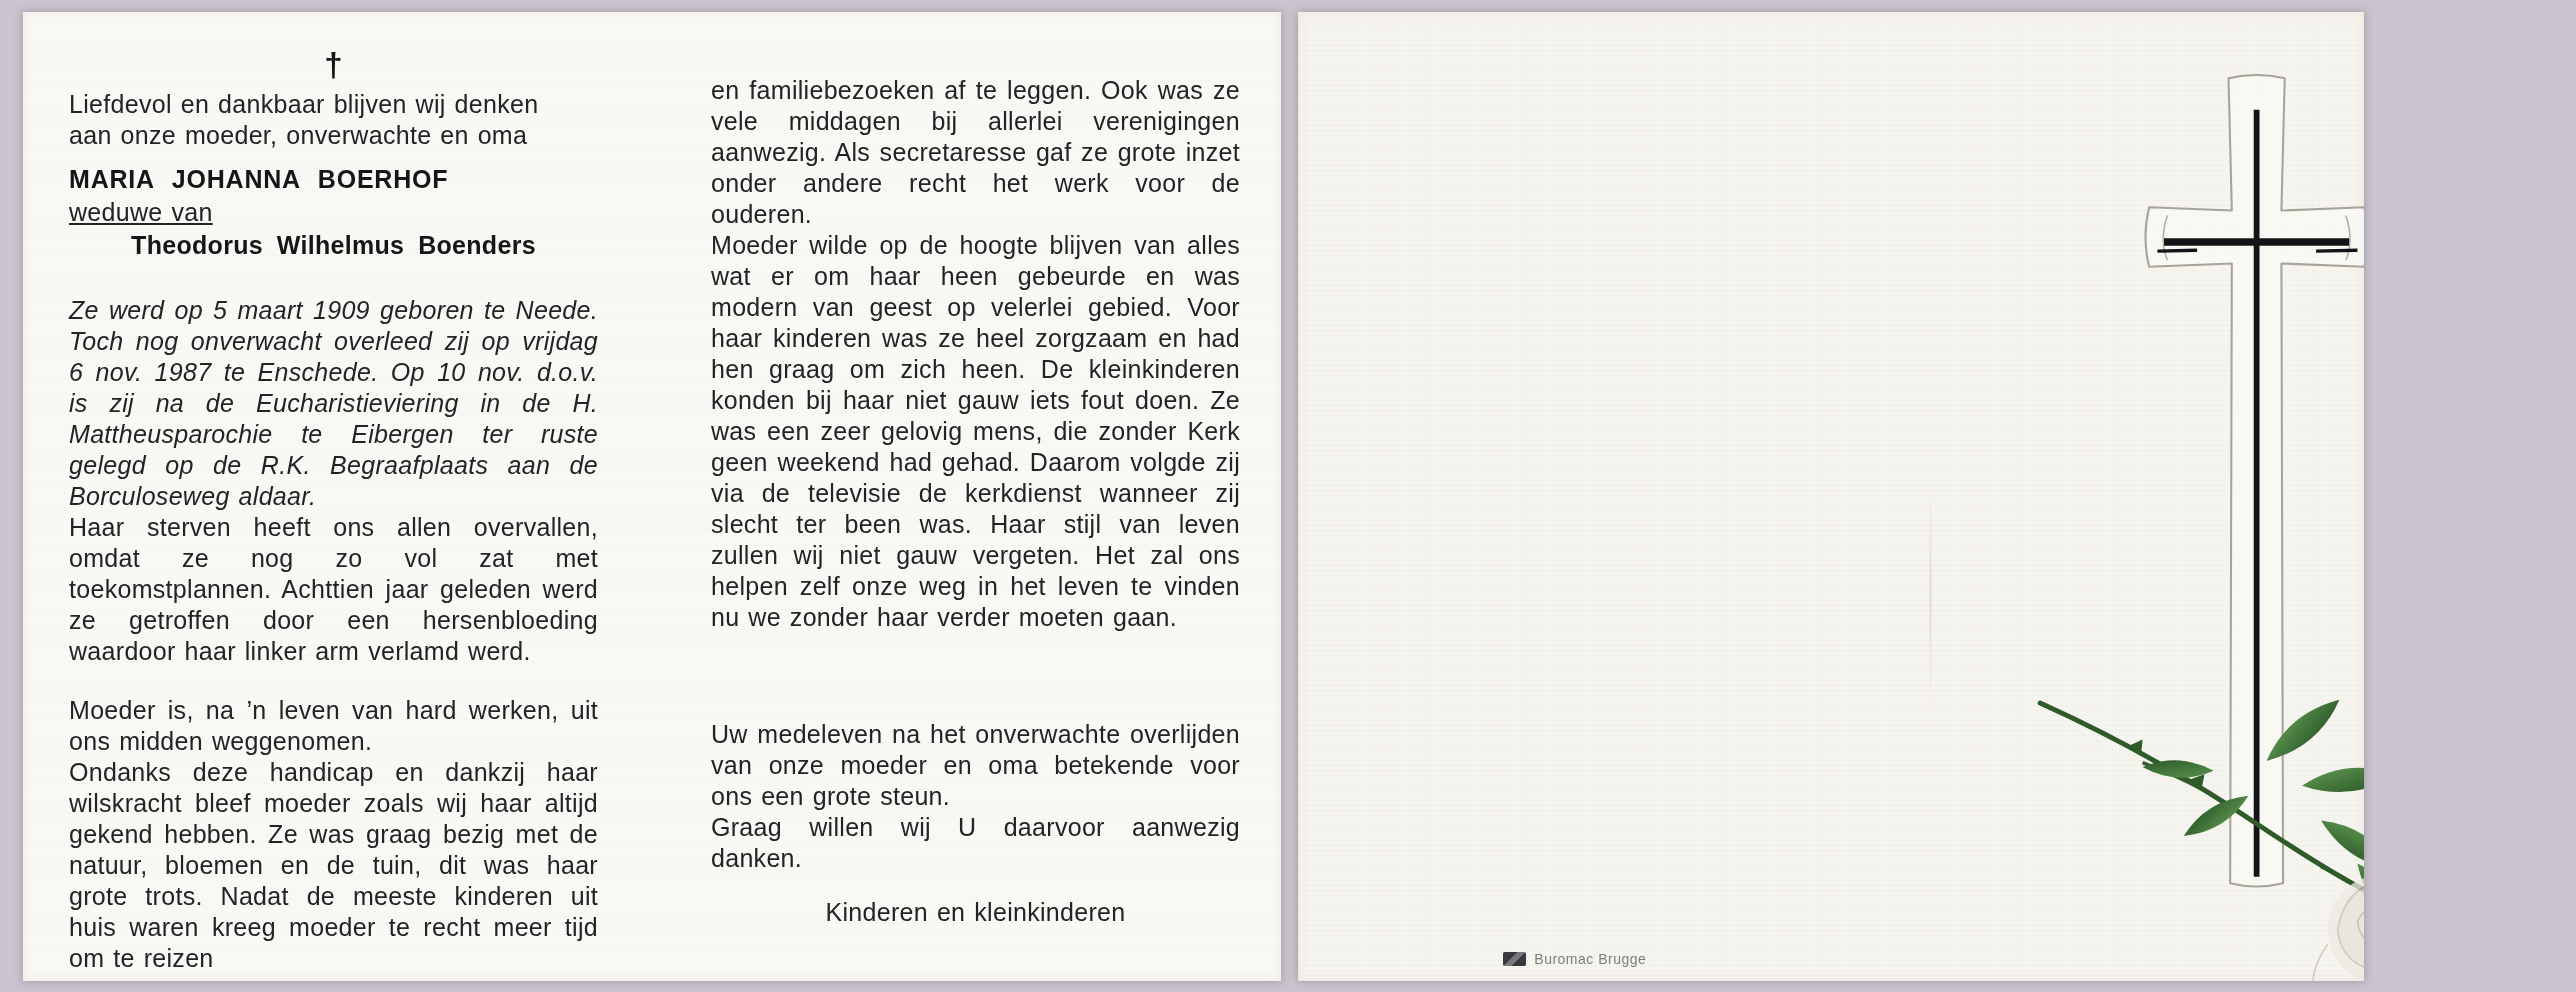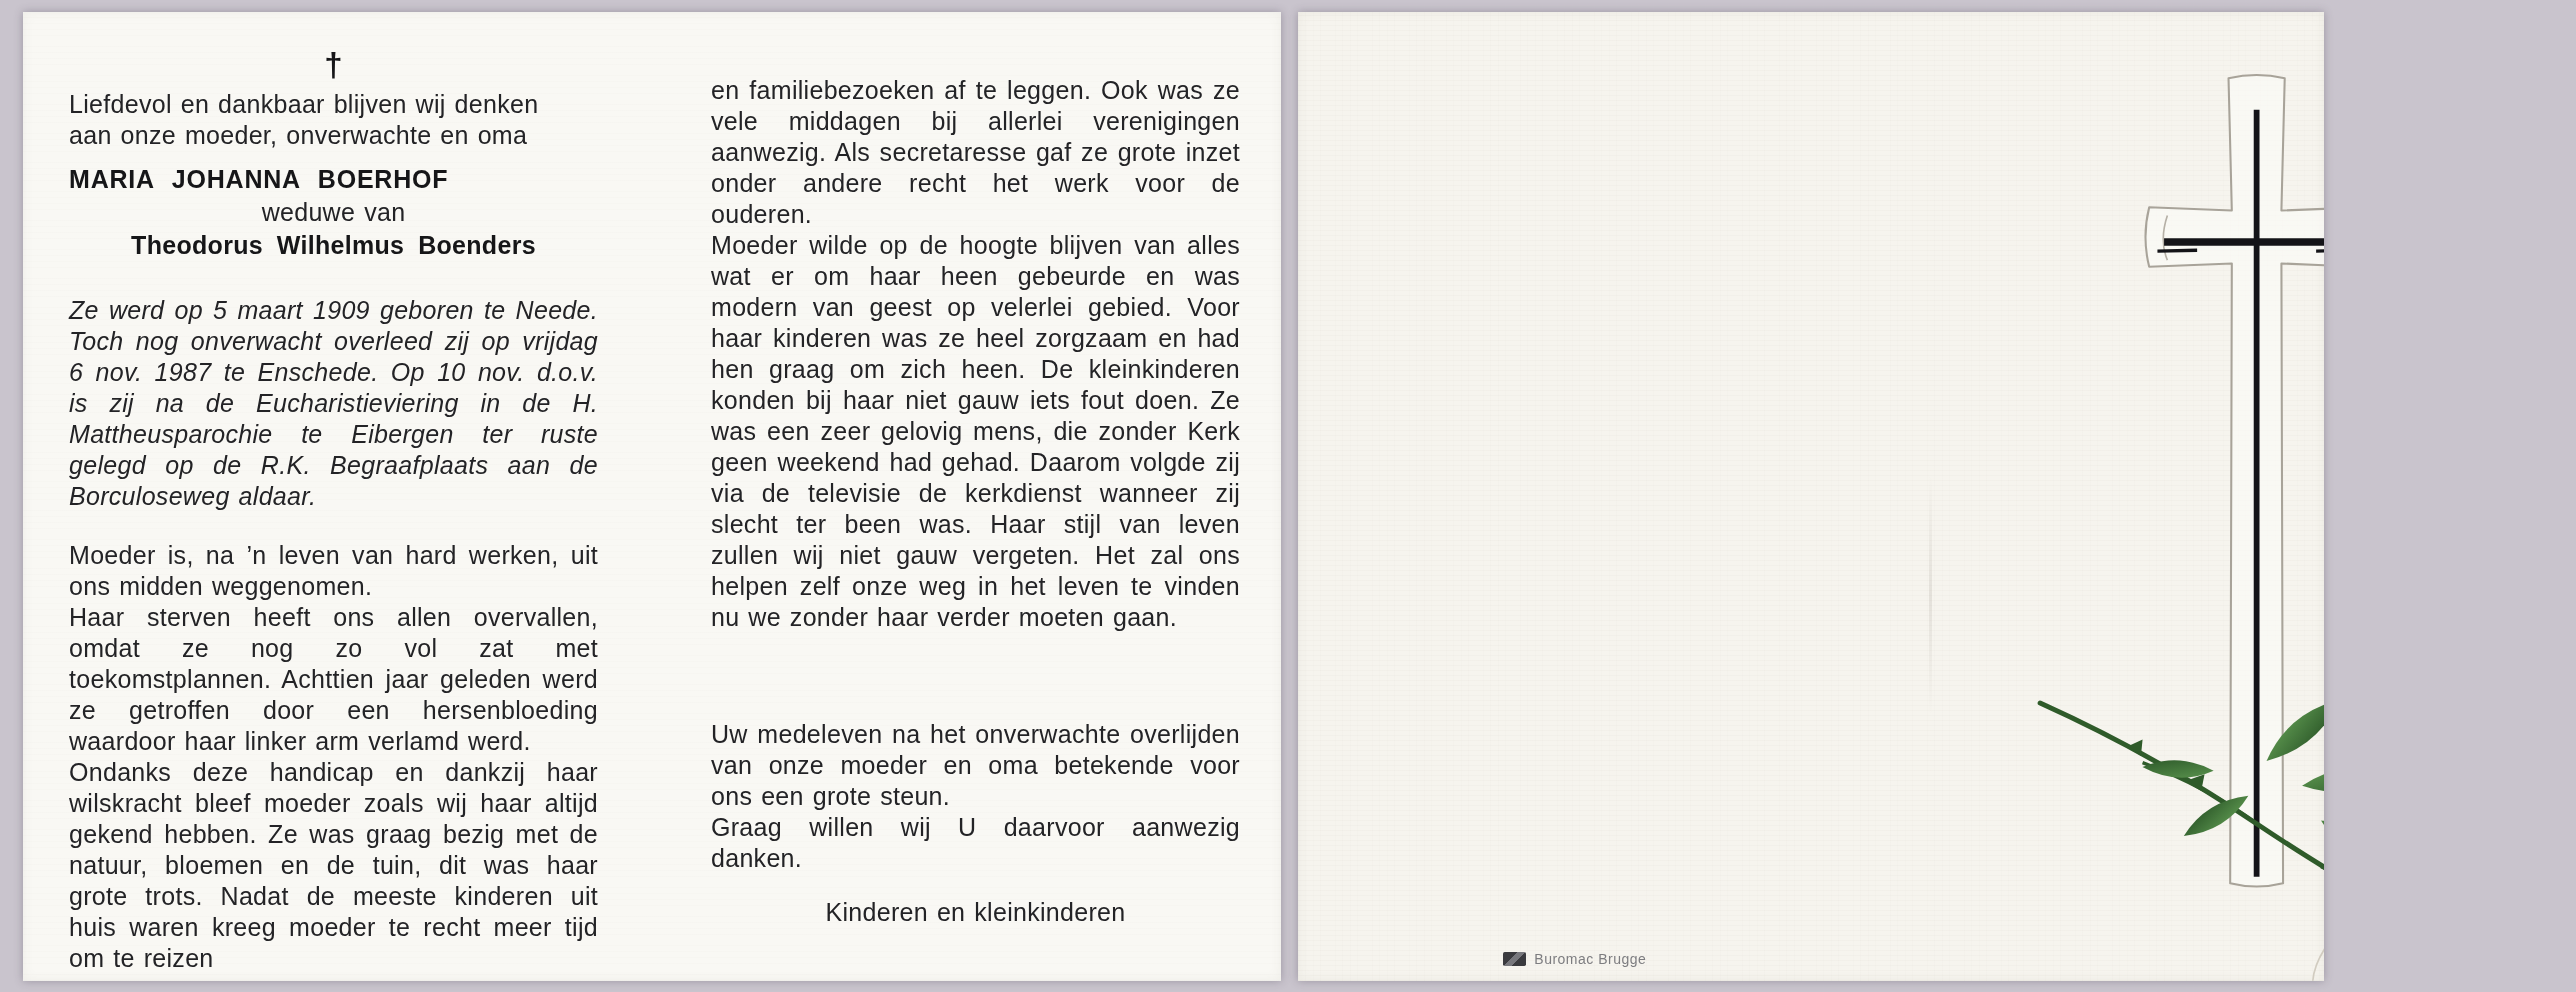--- a/index.html
+++ b/index.html
@@ -29,20 +29,21 @@
       repeating-linear-gradient(0deg, rgba(140,130,115,0.02) 0 0.8px, transparent 0.8px 5.8px),
       #f9f8f4;
   }
   .page-right {
     left: 1298px;
     width: 1026px;
     background:
       repeating-linear-gradient(0deg, rgba(140,130,115,0.035) 0 0.8px, transparent 0.8px 5px),
       repeating-linear-gradient(90deg, rgba(140,130,115,0.02) 0 0.8px, transparent 0.8px 7.4px),
       #f6f4ee;
+    padding-left: 40px;
   }
   .col {
     position: absolute;
     text-align: justify;
     color: #232326;
     font-size: 25px;
     line-height: 31px;
     letter-spacing: 0.3px;
     word-spacing: 1.7px;
   }
@@ -60,21 +61,21 @@
   .intro { text-align: justify; }
   .name {
     margin-top: 11.6px !important;
     text-align: left;
     font-weight: bold;
     color: #161618;
     letter-spacing: 0.8px;
     word-spacing: 10px;
     line-height: 33px;
   }
-  .relation { text-align: center; line-height: 33px; }
+  .relation { line-height: 33px; text-decoration: underline; }
   .spouse {
     text-align: center;
     font-weight: bold;
     color: #161618;
     word-spacing: 6.6px;
     line-height: 33px;
   }
   .body.first { margin-top: 33px !important; font-style: italic; }
   .body.gap { margin-top: 28px !important; }
   .body.thanks { margin-top: 86px !important; }
@@ -126,22 +127,22 @@
     <div class="col col1">
       <div class="dagger">†</div>
       <p class="intro">
         <span>Liefdevol en dankbaar blijven wij denken</span><br>
         <span>aan onze moeder, onverwachte en oma</span>
       </p>
       <p class="name">MARIA JOHANNA BOERHOF</p>
       <p class="relation">weduwe van</p>
       <p class="spouse">Theodorus Wilhelmus Boenders</p>
       <p class="body first">Ze werd op 5 maart 1909 geboren te Neede. Toch nog onverwacht overleed zij op vrijdag 6 nov. 1987 te Enschede. Op 10 nov. d.o.v. is zij na de Eucharistieviering in de H. Mattheusparochie te Eibergen ter ruste gelegd op de R.K. Begraafplaats aan de Borculoseweg aldaar.</p>
+      <p class="body">Haar sterven heeft ons allen overvallen, omdat ze nog zo vol zat met toekomstplannen. Achttien jaar geleden werd ze getroffen door een hersenbloeding waardoor haar linker arm verlamd werd.</p>
       <p class="body gap">Moeder is, na ’n leven van hard werken, uit ons midden weggenomen.</p>
-      <p class="body">Haar sterven heeft ons allen overvallen, omdat ze nog zo vol zat met toekomstplannen. Achttien jaar geleden werd ze getroffen door een hersenbloeding waardoor haar linker arm verlamd werd.</p>
       <p class="body">Ondanks deze handicap en dankzij haar wilskracht bleef moeder zoals wij haar altijd gekend hebben. Ze was graag bezig met de natuur, bloemen en de tuin, dit was haar grote trots. Nadat de meeste kinderen uit huis waren kreeg moeder te recht meer tijd om te reizen</p>
     </div>
     <div class="col col2">
       <p class="body">en familiebezoeken af te leggen. Ook was ze vele middagen bij allerlei verenigingen aanwezig. Als secretaresse gaf ze grote inzet onder andere recht het werk voor de ouderen.</p>
       <p class="body">Moeder wilde op de hoogte blijven van alles wat er om haar heen gebeurde en was modern van geest op velerlei gebied. Voor haar kinderen was ze heel zorgzaam en had hen graag om zich heen. De kleinkinderen konden bij haar niet gauw iets fout doen. Ze was een zeer gelovig mens, die zonder Kerk geen weekend had gehad. Daarom volgde zij via de televisie de kerkdienst wanneer zij slecht ter been was. Haar stijl van leven zullen wij niet gauw vergeten. Het zal ons helpen zelf onze weg in het leven te vinden nu we zonder haar verder moeten gaan.</p>
       <p class="body thanks">Uw medeleven na het onverwachte overlijden van onze moeder en oma betekende voor ons een grote steun.</p>
       <p class="body">Graag willen wij U daarvoor aanwezig danken.</p>
       <p class="signature">Kinderen en kleinkinderen</p>
     </div>
   </section>

